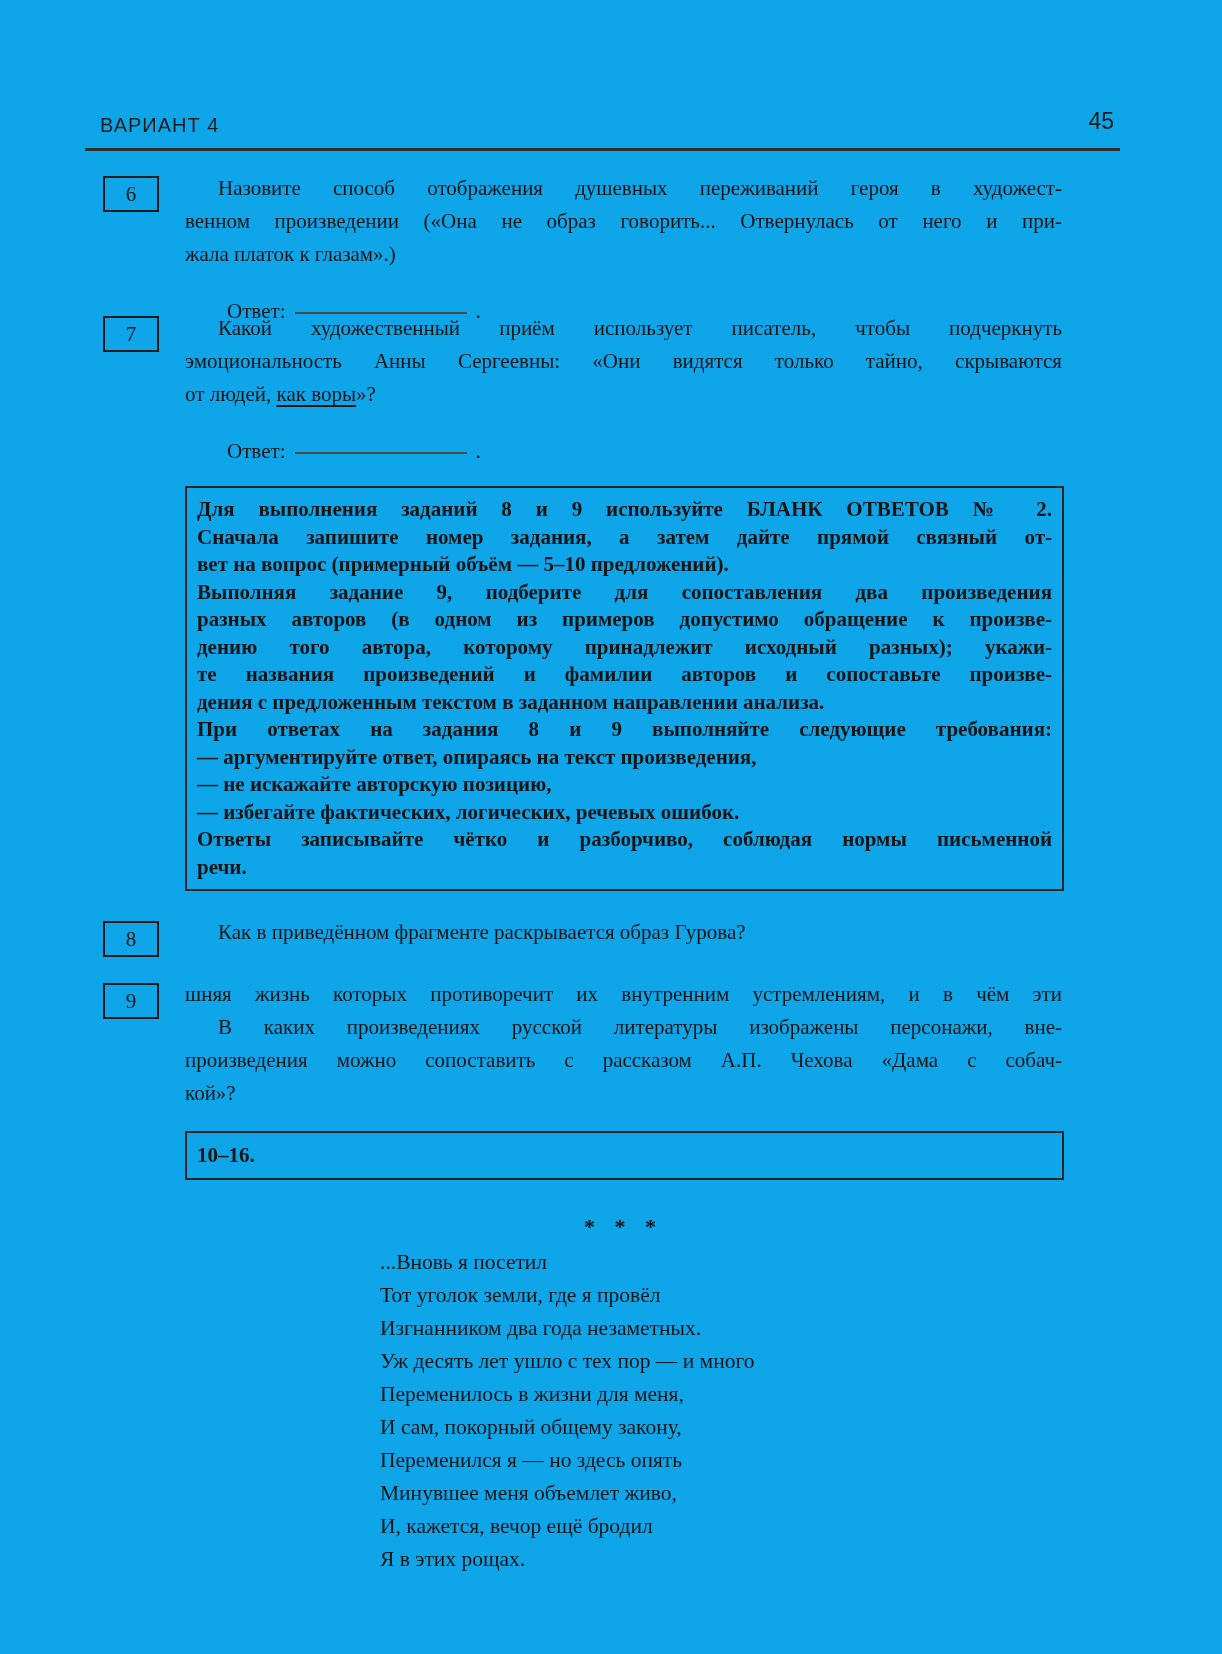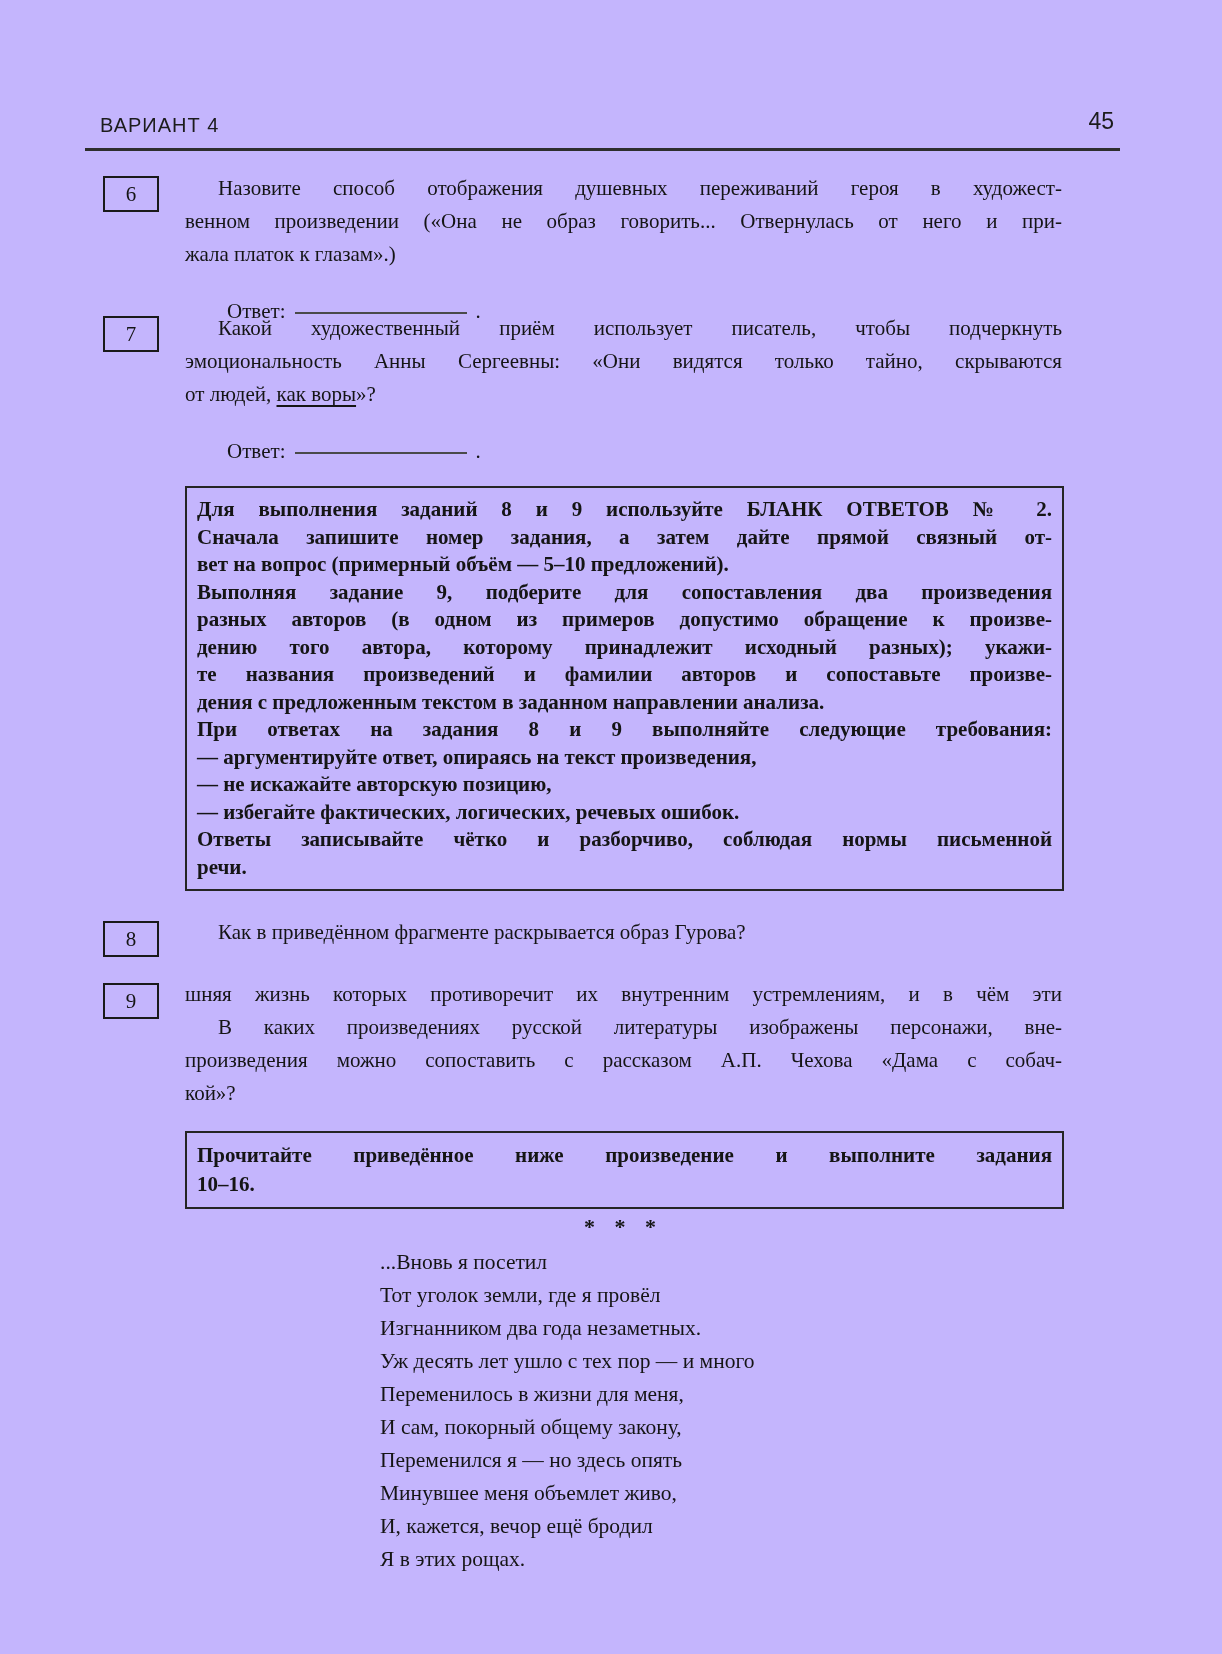--- a/index.html
+++ b/index.html
@@ -1,21 +1,21 @@
 <!DOCTYPE html>
 <html lang="ru"><head>
 <meta charset="utf-8">
 <style>
   html, body { margin: 0; padding: 0; background: #e8e8e8; }
   .page {
     position: relative;
     width: 1222px;
     height: 1654px;
     margin: 0 auto;
-    background: #c4b5fd;
+    background: #0ea5e9;
     color: #151515;
     font-family: "Liberation Serif", serif;
     overflow: hidden;
   }
 
   
   .hdr-variant {
     position: absolute; left: 100px; top: 114px;
     font-family: "Liberation Sans", sans-serif;
     font-size: 20px; letter-spacing: 1px; color: #1c1c1c;
@@ -142,21 +142,20 @@
     <span>9</span>
   </div>
   <div class="qtext" style="top:978px">
     <div class="line jl">шняя жизнь которых противоречит их внутренним устремлениям, и в чём эти</div>
     <div class="line jl indent">В каких произведениях русской литературы изображены персонажи, вне-</div>
     <div class="line jl">произведения можно сопоставить с рассказом А.П. Чехова «Дама с собач-</div>
     <div class="line">кой»?</div>
   </div>
 
   <div class="frame" id="box2" style="top:1131px">
-    <div class="line jl">Прочитайте приведённое ниже произведение и выполните задания</div>
     <div class="line">10–16.</div>
   </div>
 
   <div class="stars">* * *</div>
   <div class="poem">
     <div class="line">...Вновь я посетил</div>
     <div class="line">Тот уголок земли, где я провёл</div>
     <div class="line">Изгнанником два года незаметных.</div>
     <div class="line">Уж десять лет ушло с тех пор — и много</div>
     <div class="line">Переменилось в жизни для меня,</div>

